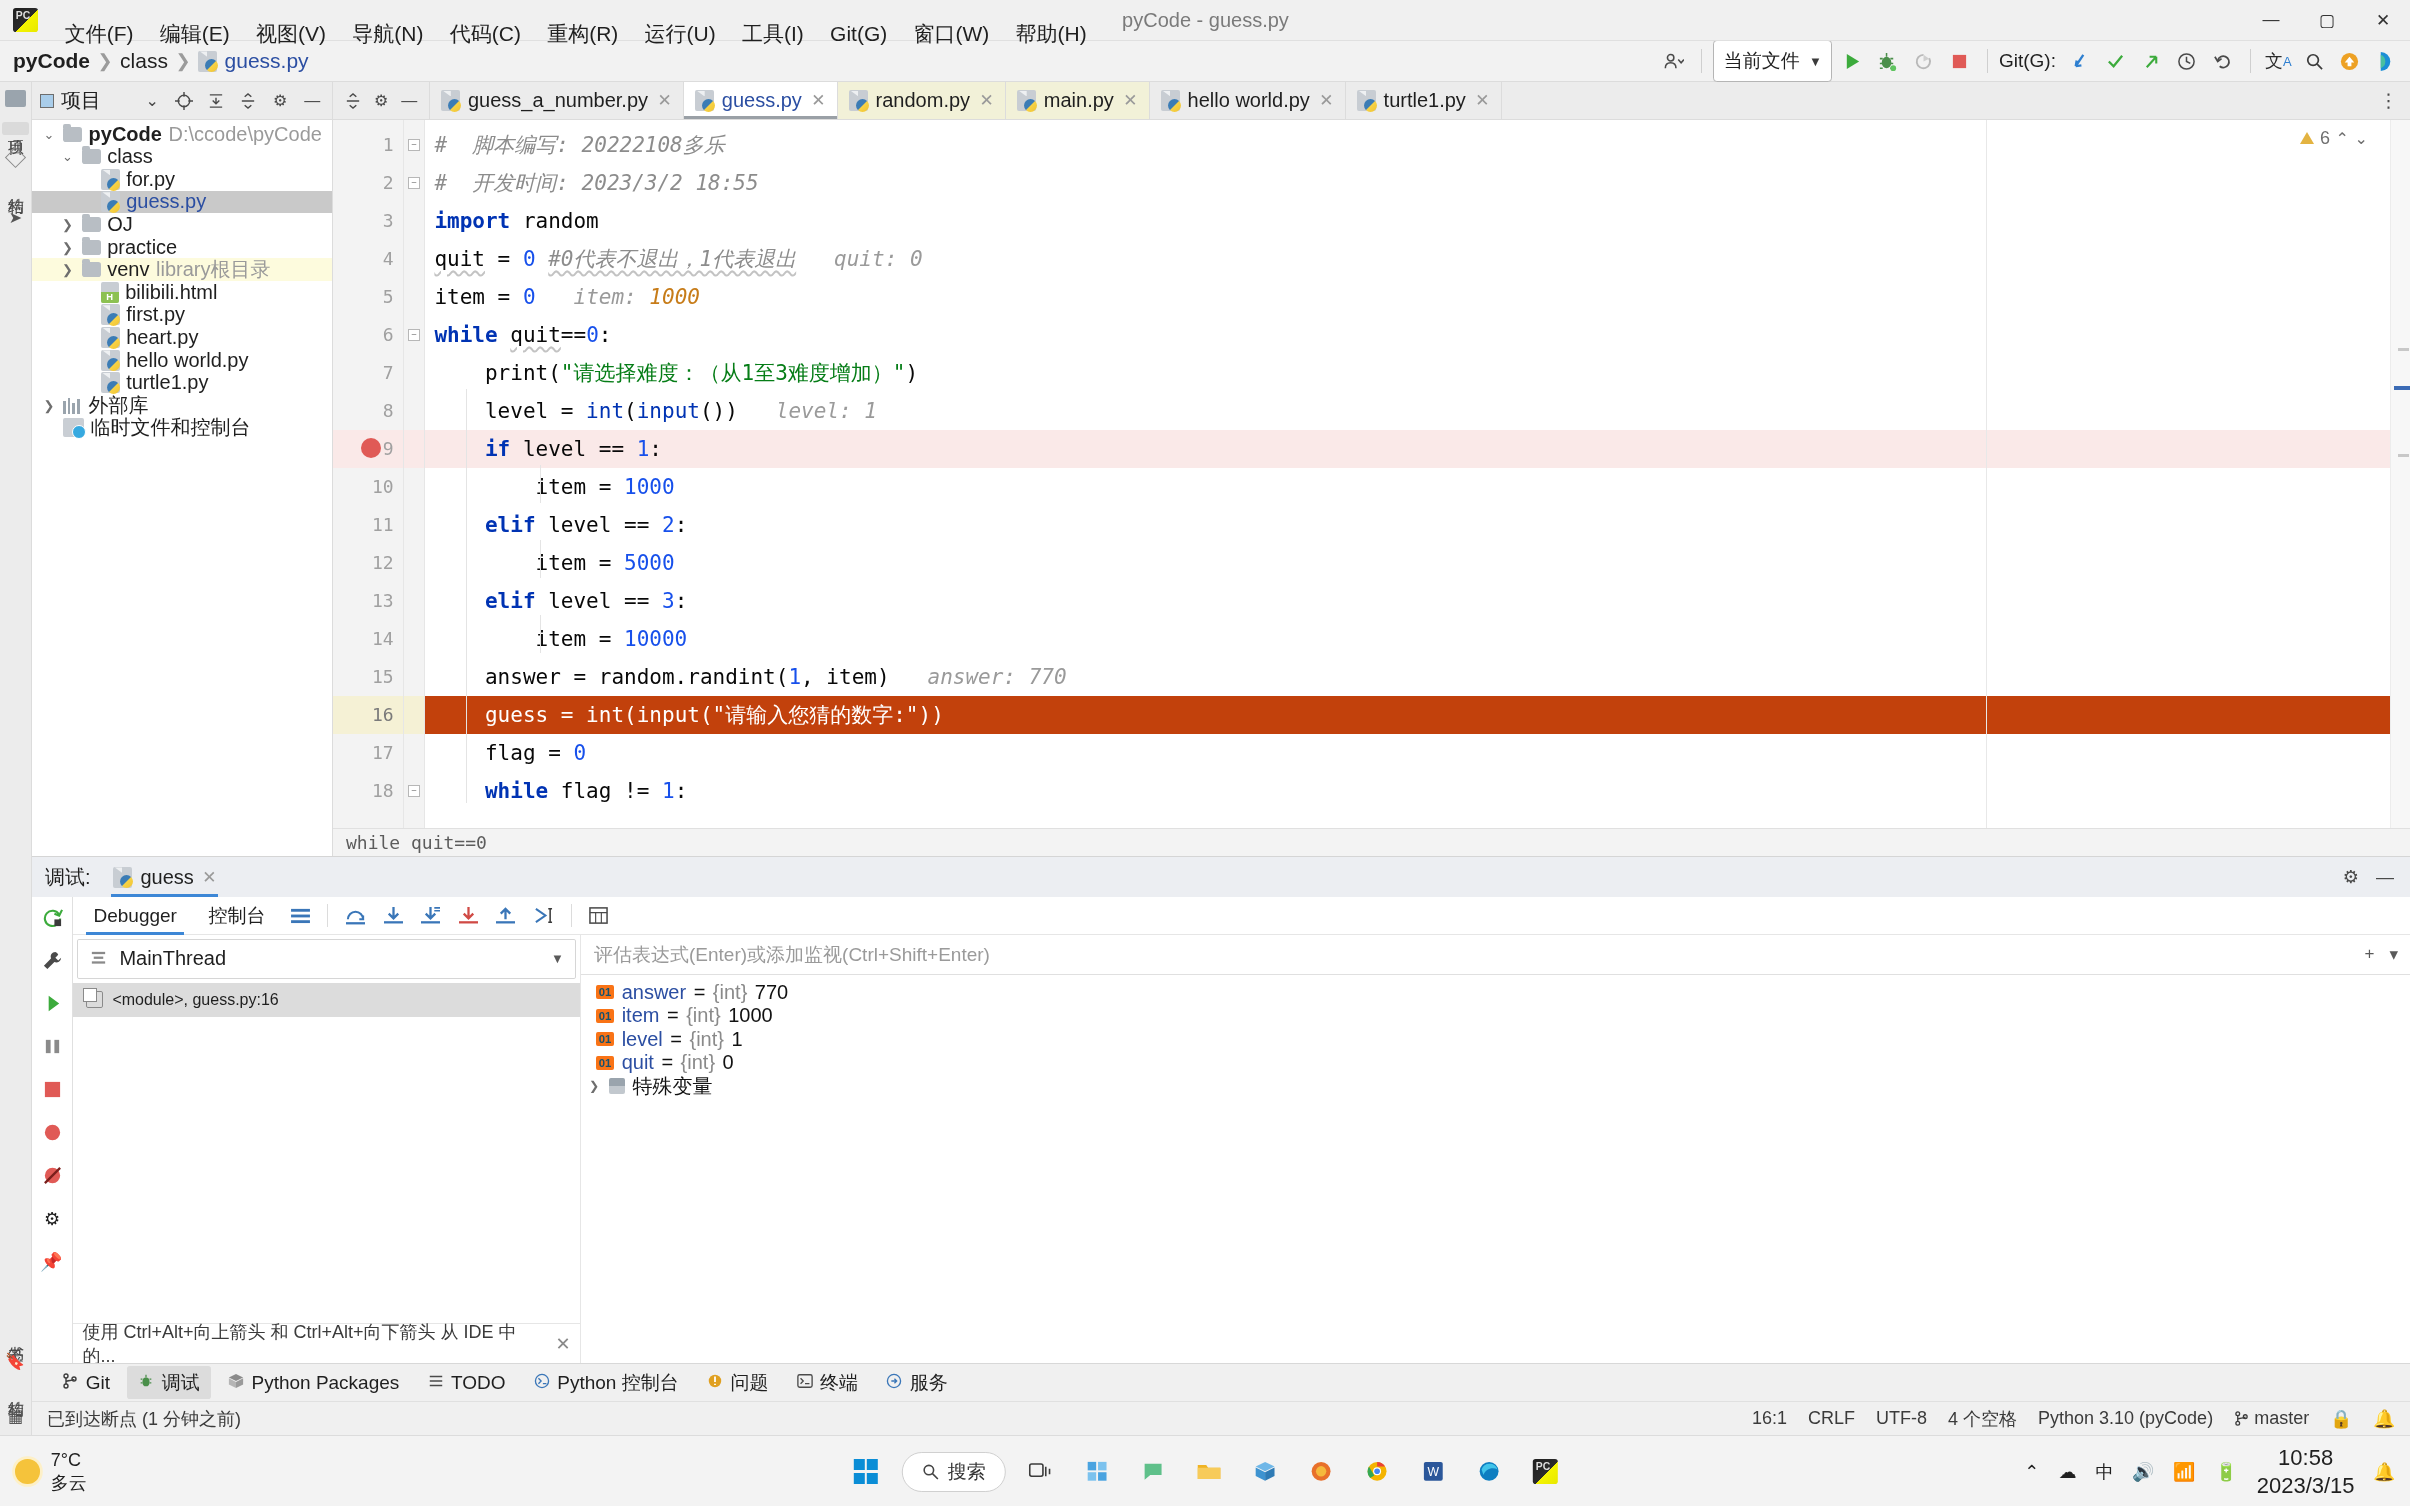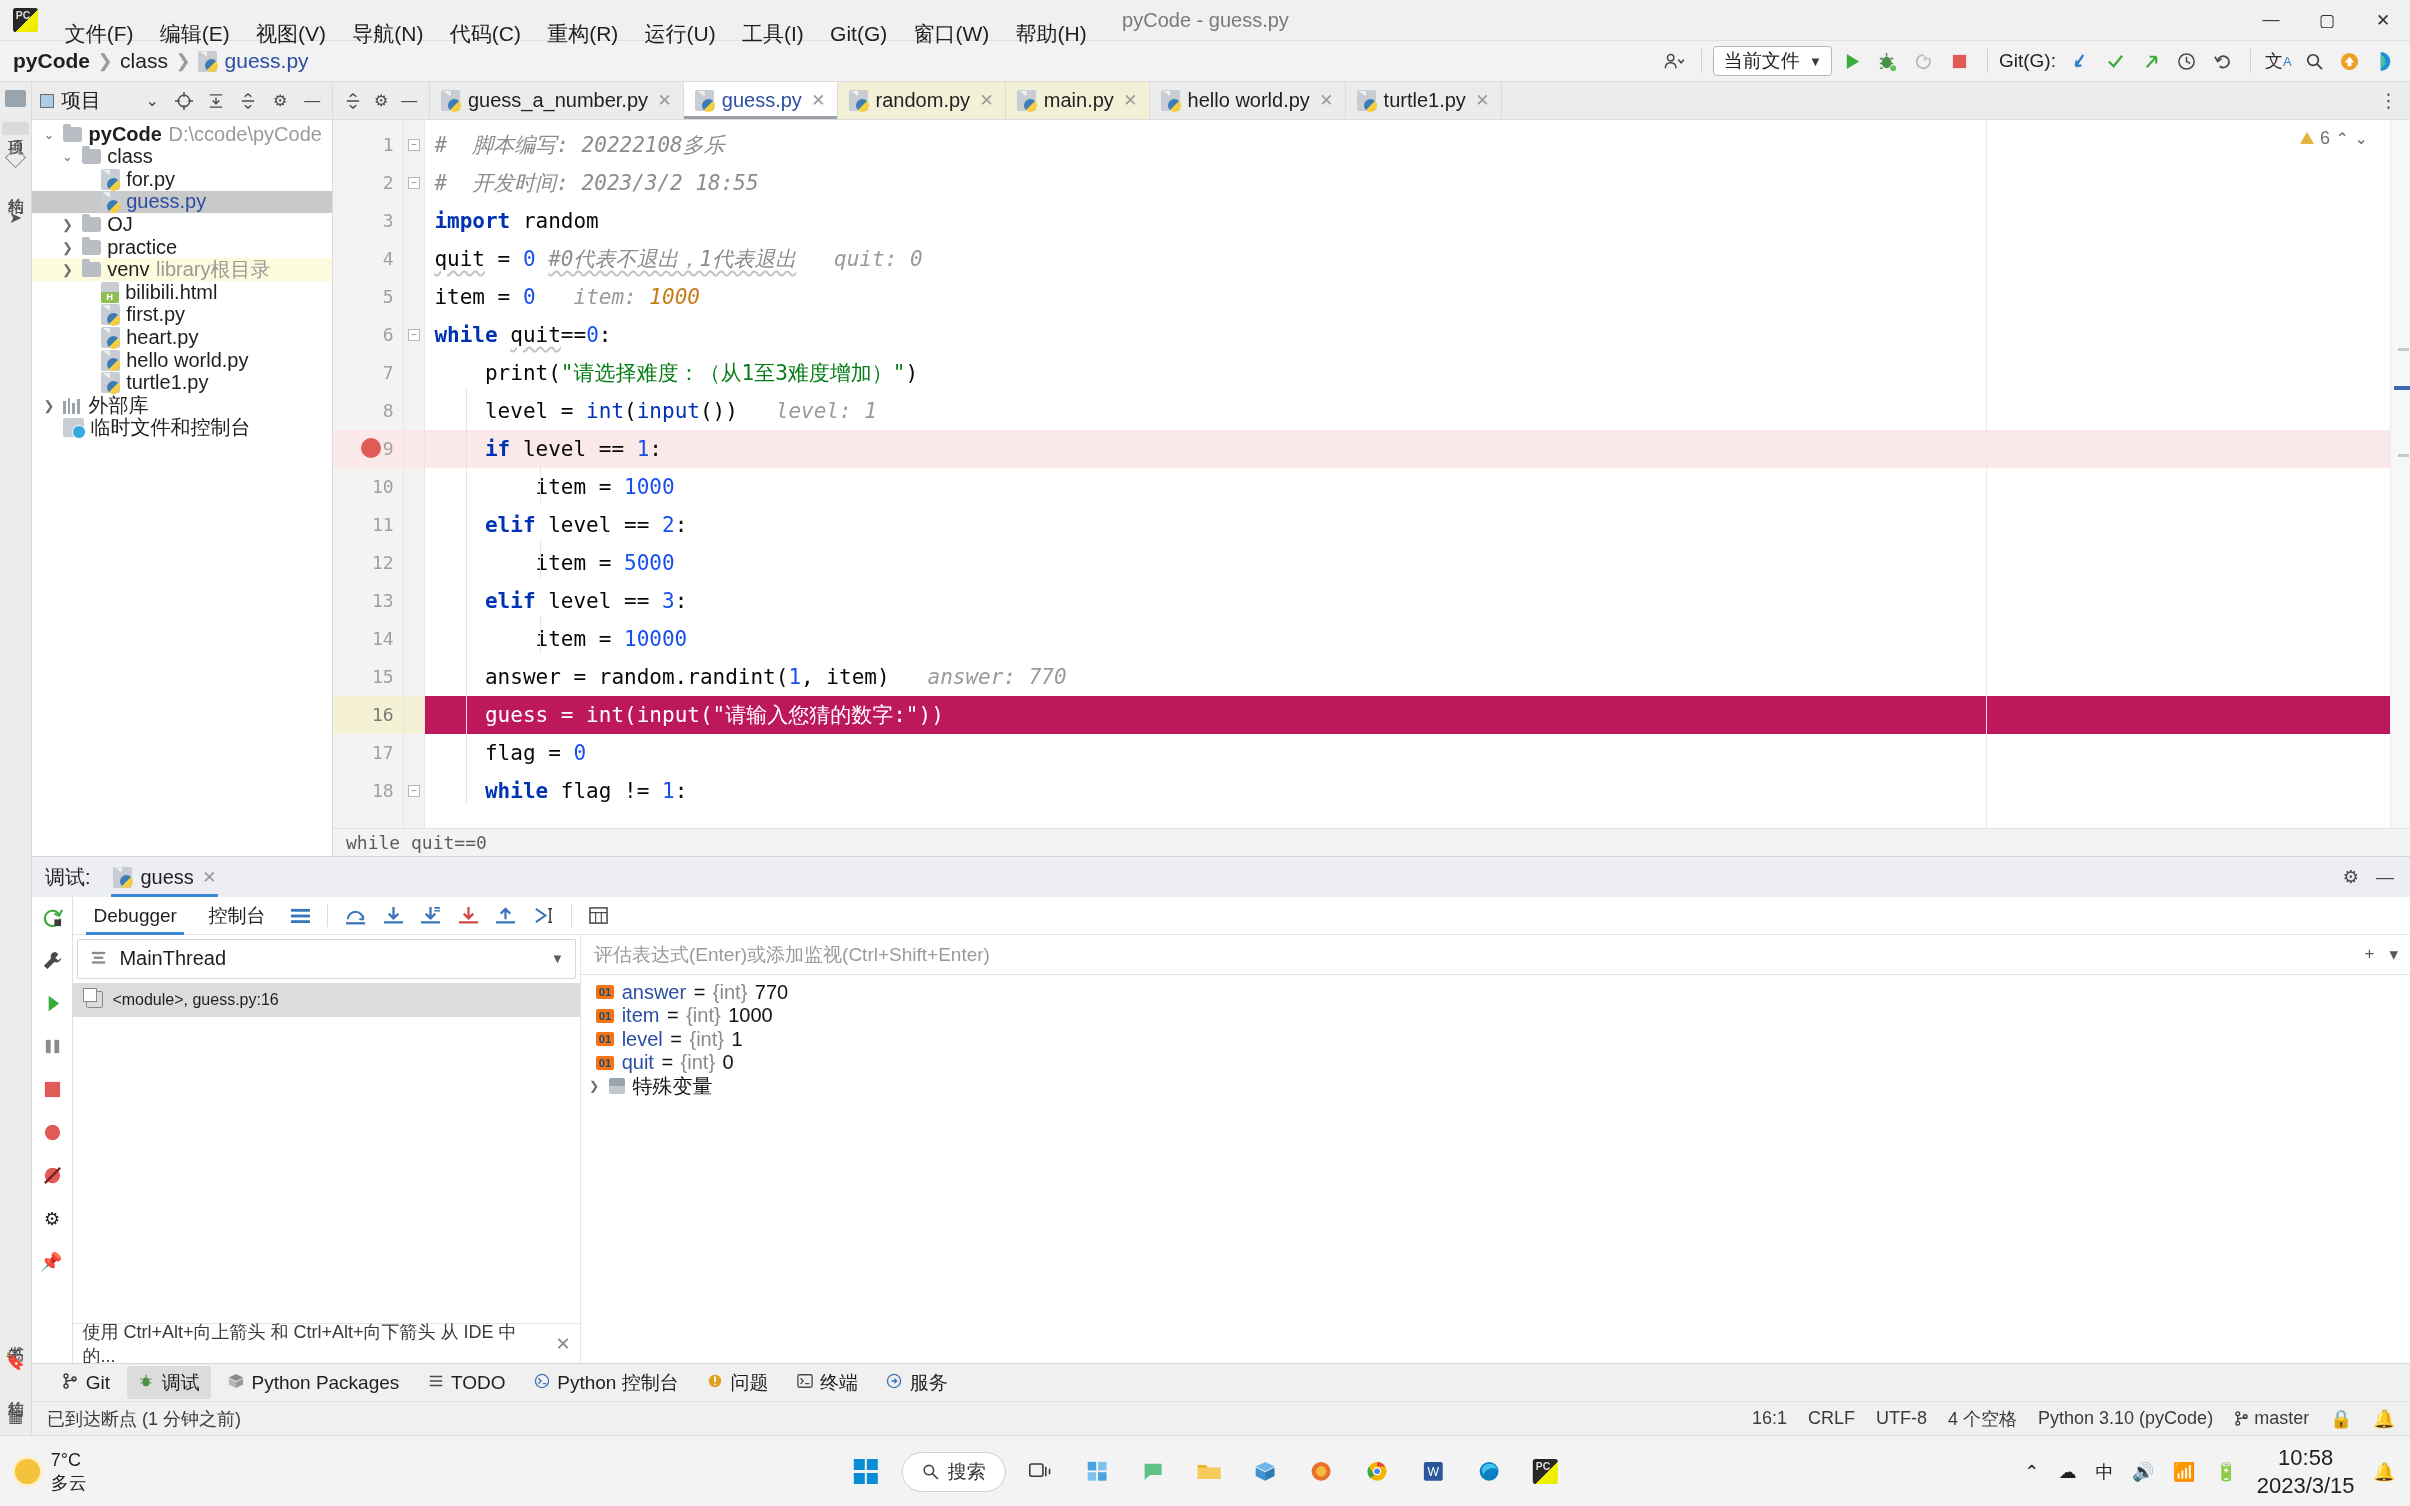--- a/index.html
+++ b/index.html
@@ -58,21 +58,21 @@
     content:"";position:absolute;left:1.9px;top:0.9px;width:7.5px;height:5.6px;background:#eef0f2;
     clip-path:polygon(0 0,100% 0,100% 100%);
   }
   .tb-right{margin-left:auto;display:flex;align-items:center;gap:3.8px;padding-right:9.4px;}
   .tb-btn{
     width:32px;height:30px;display:flex;align-items:center;justify-content:center;
     border-radius:3.8px;color:#3c3c3c;font-size:18px;
   }
   .tb-sep{width:0.9px;height:24.5px;background:#cfcfcf;margin:0 7.5px;}
   .runconf{
-    border:0.9px solid #b5b5b5;border-radius:3.8px;background:#fff;height:30px;
+    border:0.9px solid #b5b5b5;border-radius:3.8px;background:#fff;height:42px;
     display:flex;align-items:center;padding:0 9.4px;gap:9.4px;font-size:19px;color:#1f1f1f;
   }
   .gitlabel{font-size:19px;color:#1f1f1f;margin-right:3.8px;}
 
   
   .main{flex:1 1 auto;display:flex;min-height:0;}
 
   .leftstripe{
     width:32px;flex:0 0 32px;background:#ececec;border-right:0.9px solid #dcdcdc;
     display:flex;flex-direction:column;align-items:center;padding-top:7.5px;gap:15px;
@@ -152,21 +152,21 @@
   .fline .fb{width:12.2px;height:12.2px;border:0.9px solid #b7b7b7;color:#7a7a7a;font-size:9.4px;line-height:10.4px;text-align:center;background:#fff;}
   .fline.hl{background:#fae9e8;}
   .fline.cur{background:#f5f1d5;}
 
   .code{
     flex:1 1 auto;position:relative;padding-top:5.6px;min-width:0;overflow:hidden;
     font-family:"DejaVu Sans Mono",monospace;font-size:21px;
   }
   .cline{height:38px;display:flex;align-items:center;padding-left:9.4px;white-space:pre;}
   .cline.hl{background:#fae9e8;}
-  .cline.sel{background:#be185d;}
+  .cline.sel{background:#c2410c;}
   .cline.sel *{color:#ffffff !important;}
   .kw{color:#0033b3;font-weight:bold;}
   .bi{color:#0033b3;}
   .num{color:#1750eb;}
   .str{color:#067d17;}
   .cmt{color:#8c8c8c;font-style:italic;}
   .hint{color:#9a9a9a;font-style:italic;}
   .hintnum{color:#c77c19;font-style:italic;}
   .plain{color:#080808;}
   .squig{ text-decoration: underline wavy #c3c3c3; text-underline-offset:3.8px;}

